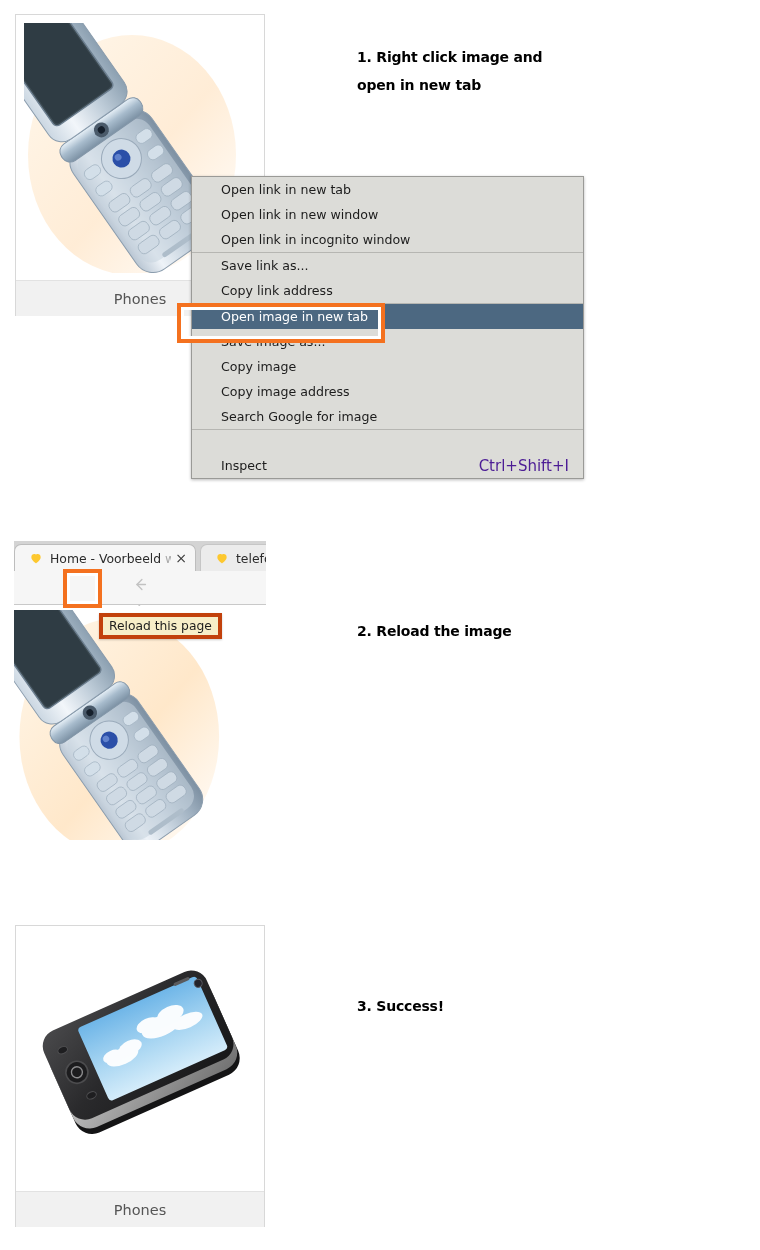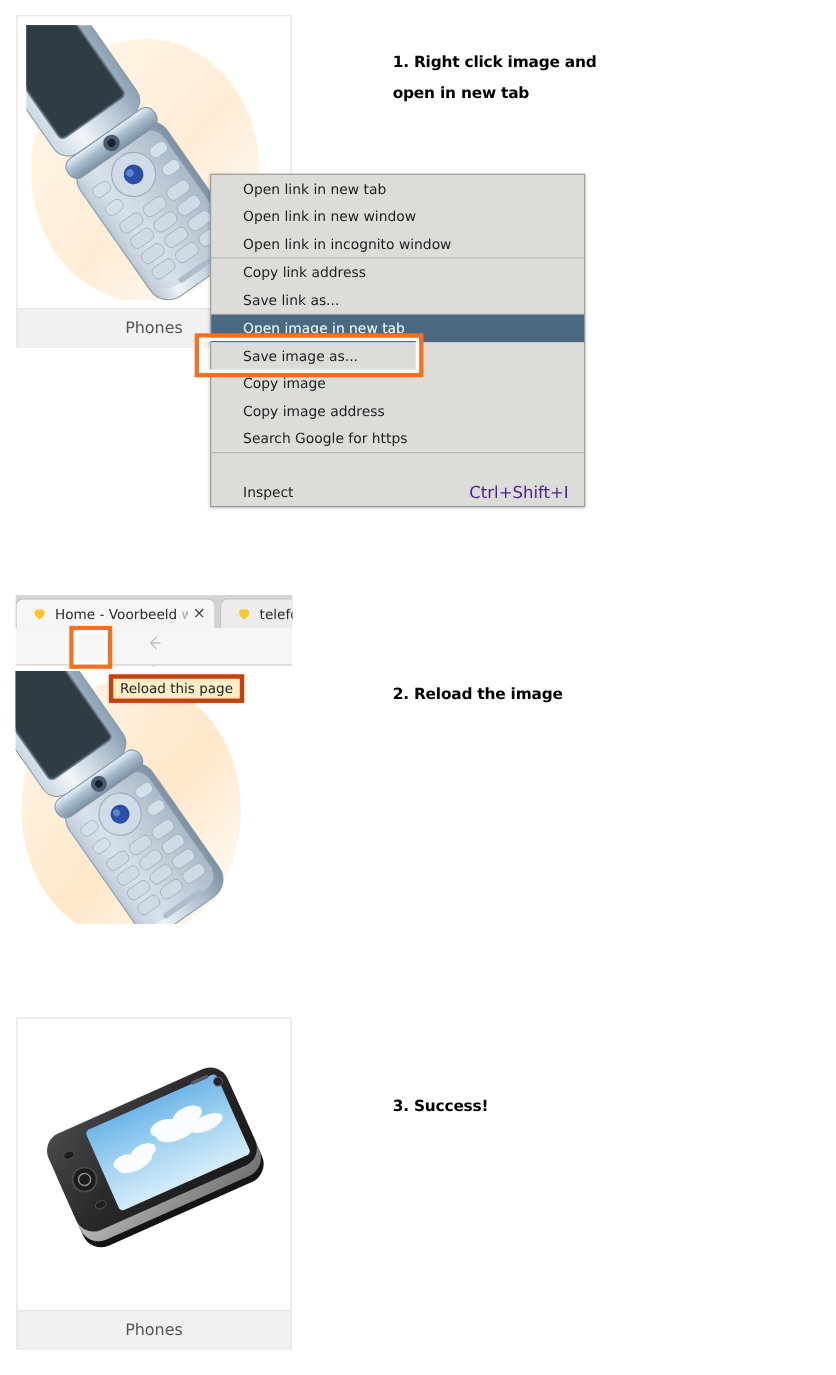--- a/index.html
+++ b/index.html
@@ -282,55 +282,55 @@
     </svg>
   </div>
   <div class="card-caption" style="height:35px;">
     <span>Phones</span>
   </div>
 </div>
 
 <div class="step-heading" style="left:357px; top:43px; width:330px;">1. Right click image and
 open in new tab</div>
 
-<div class="ctx-menu" style="left:191px; top:158px; width:341px;text-align:right;">
+<div class="ctx-menu" style="left:191px; top:176px; width:393px;text-align:right;">
   <div class="ctx-group">
     <div class="ctx-item">
       <span>Open link in new tab</span>
     </div>
     <div class="ctx-item">
       <span>Open link in new window</span>
     </div>
     <div class="ctx-item">
       <span>Open link in incognito window</span>
     </div>
   </div>
   <div class="ctx-group">
     <div class="ctx-item">
+      <span>Save link as...</span>
+    </div>
+    <div class="ctx-item">
       <span>Copy link address</span>
-    </div>
-    <div class="ctx-item">
-      <span>Save link as...</span>
     </div>
   </div>
   <div class="ctx-group">
     <div class="ctx-item highlighted">
       <span>Open image in new tab</span>
     </div>
     <div class="ctx-item">
       <span>Save image as...</span>
     </div>
     <div class="ctx-item">
       <span>Copy image</span>
     </div>
     <div class="ctx-item">
       <span>Copy image address</span>
     </div>
     <div class="ctx-item">
-      <span>Search Google for https</span>
+      <span>Search Google for image</span>
     </div>
   </div>
   <div class="ctx-group">
     <div class="ctx-item disabled-shortcut">
       <span>Inspect</span>
       <span class="ctx-shortcut">Ctrl+Shift+I</span>
     </div>
   </div>
 </div>
 

